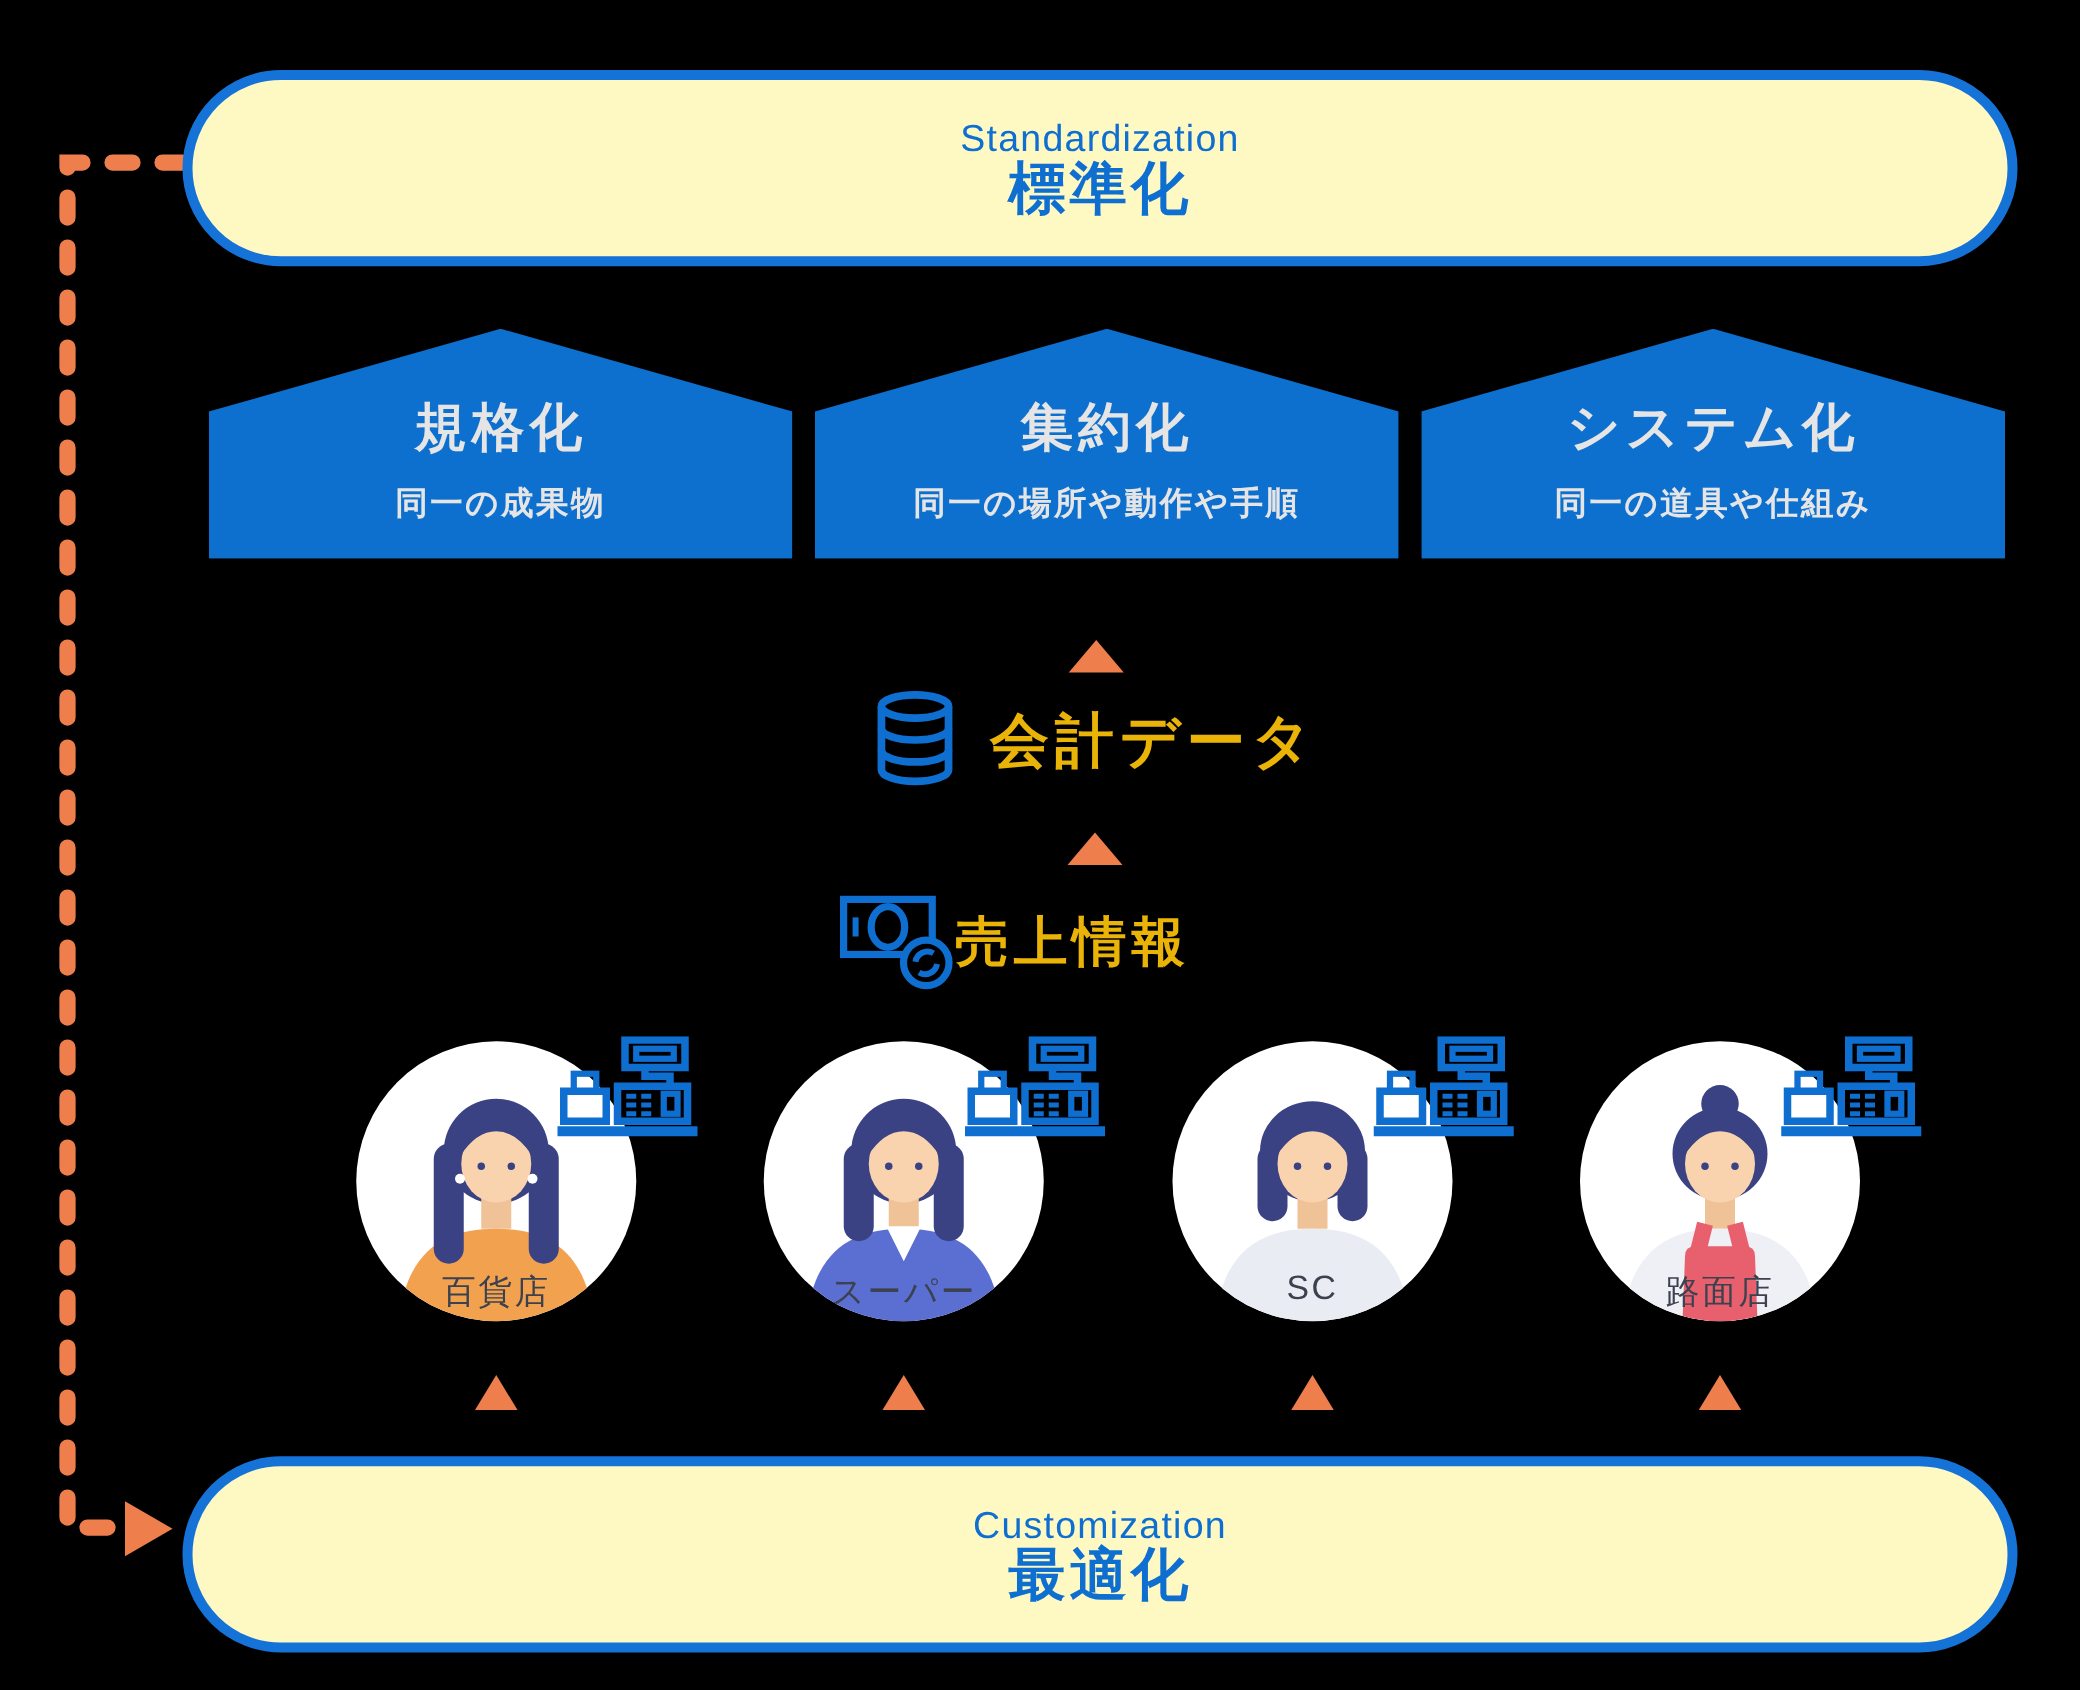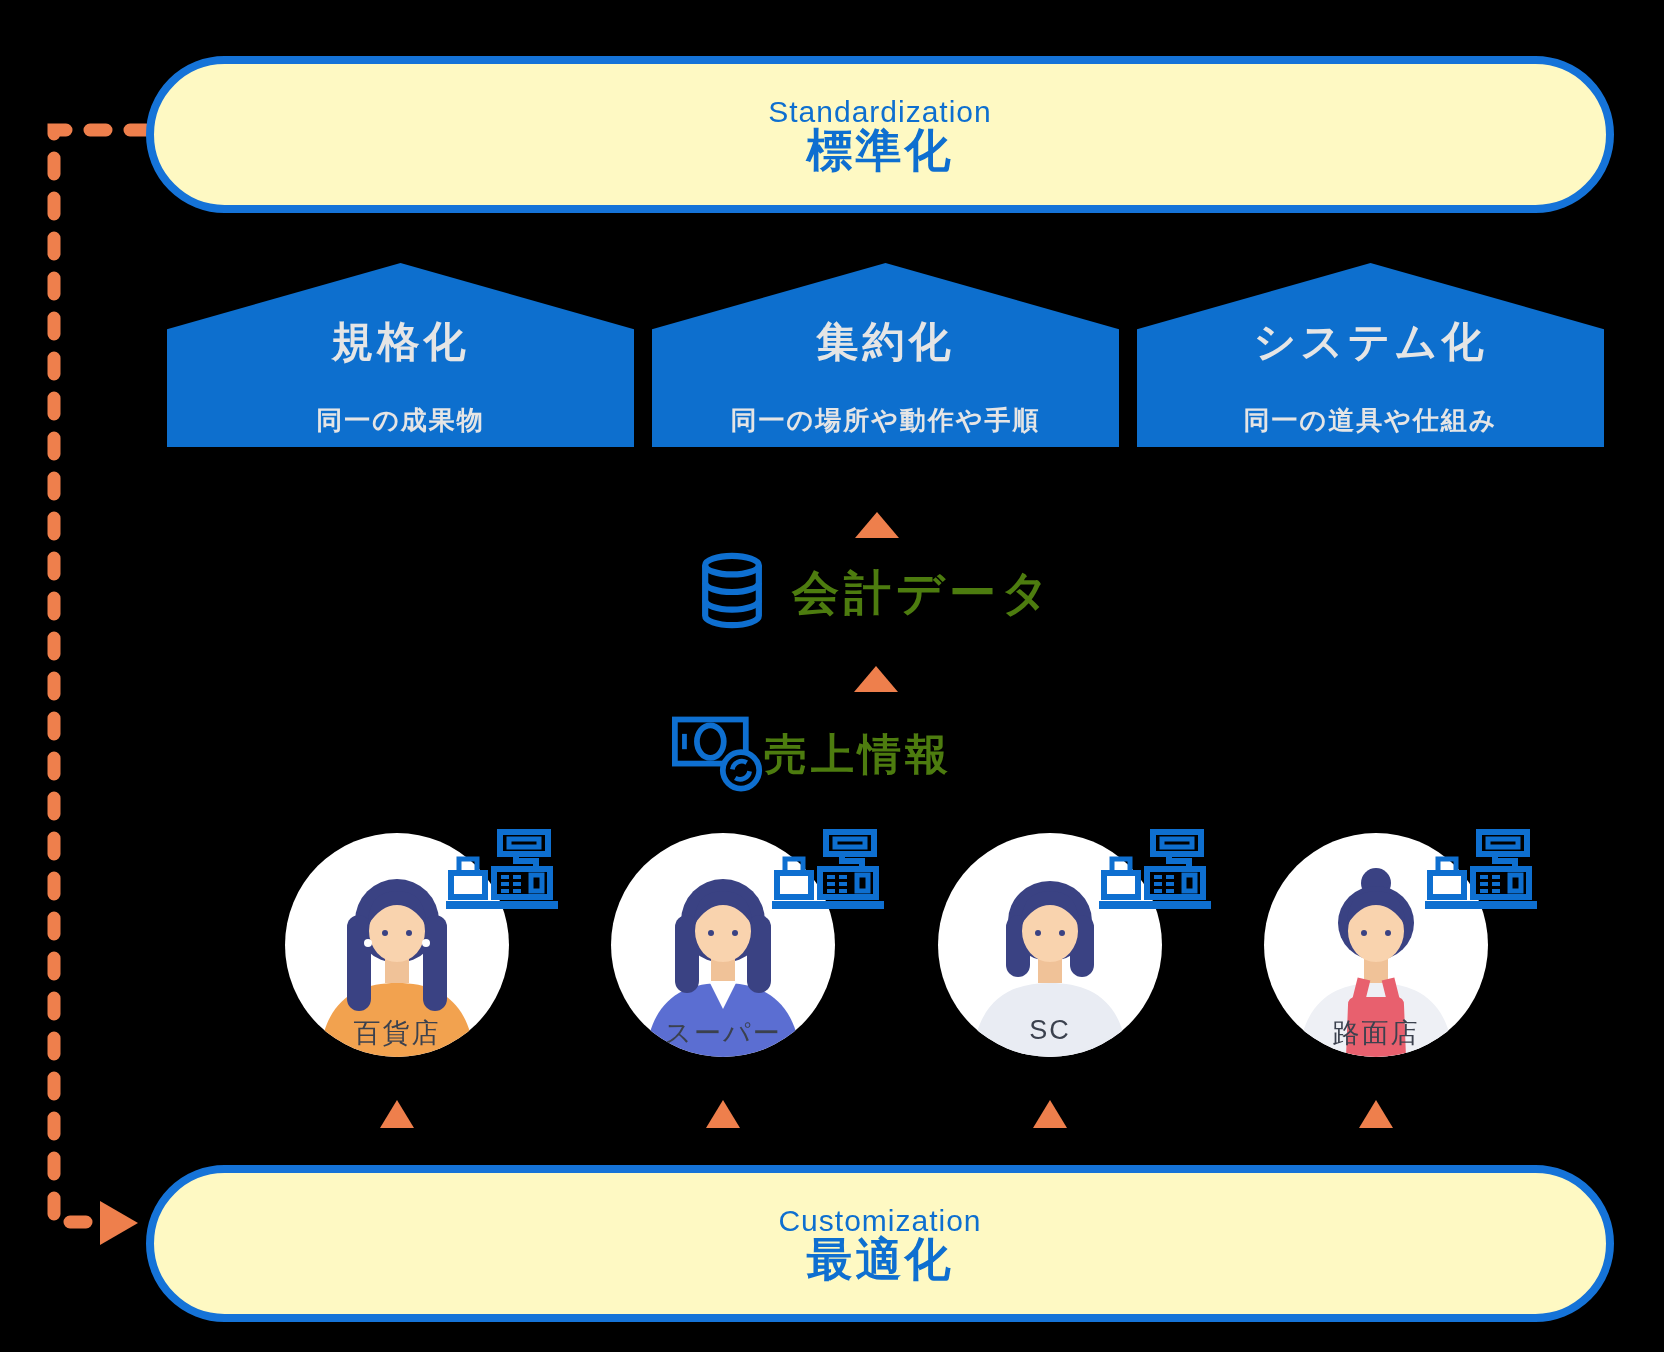--- a/index.html
+++ b/index.html
@@ -17,35 +17,35 @@
   .pill-bottom{top:1165px;}
   .pill .en{color:#0e6fd0;font-size:30px;letter-spacing:1px;line-height:1;}
   .pill .ja{color:#0e6fd0;font-size:46px;font-weight:bold;letter-spacing:3px;line-height:1;}
   
   .house{
     position:absolute;top:263px;width:467px;height:184px;background:#0d6fce;
     clip-path:polygon(50% 0%,100% 36%,100% 100%,0% 100%,0% 36%);
     color:#e5e5e5;text-align:center;
   }
   .house .t{margin-top:58px;font-size:42px;font-weight:bold;letter-spacing:4px;line-height:1;}
-  .house .s{margin-top:44px;font-size:26px;font-weight:bold;letter-spacing:2px;line-height:1;}
+  .house .s{margin-top:26px;font-size:26px;font-weight:bold;letter-spacing:2px;line-height:1;}
   .house-1{left:167px;}
   .house-2{left:652px;}
   .house-3{left:1137px;}
   
   .tri{position:absolute;width:0;height:0;border-left:22px solid transparent;border-right:22px solid transparent;border-bottom:26px solid #ee7f4c;}
   .tri-acct{left:855px;top:512px;}
   .tri-sales{left:854px;top:666px;}
   .tri-sm{border-left-width:17px;border-right-width:17px;border-bottom-width:28px;top:1100px;}
   .tri-s1{left:380px;}.tri-s2{left:706px;}.tri-s3{left:1033px;}.tri-s4{left:1359px;}
   
   .datarow{position:absolute;display:flex;align-items:center;}
   .row-acct{left:700px;top:552px;gap:28px;}
   .row-sales{left:672px;top:716px;}
-  .datarow .lbl{color:#4d7c0f;font-weight:bold;line-height:1;}
+  .datarow .lbl{color:#eab308;font-weight:bold;line-height:1;}
   .row-acct .lbl{font-size:47px;letter-spacing:5px;}
   .row-sales .lbl{font-size:43px;letter-spacing:4px;}
   
   .store{position:absolute;top:833px;width:224px;height:224px;background:#fff;border-radius:50%;overflow:hidden;}
   .store-1{left:285px;}.store-2{left:611px;}.store-3{left:938px;}.store-4{left:1264px;}
   .store .label{position:absolute;top:182px;left:0;width:100%;text-align:center;color:#3b414e;font-size:27px;letter-spacing:2px;}
   .avatar{position:absolute;left:0;top:0;}
   .register{position:absolute;top:829px;width:118px;height:84px;}
   .reg-1{left:443px;}.reg-2{left:769px;}.reg-3{left:1096px;}.reg-4{left:1422px;}
   

